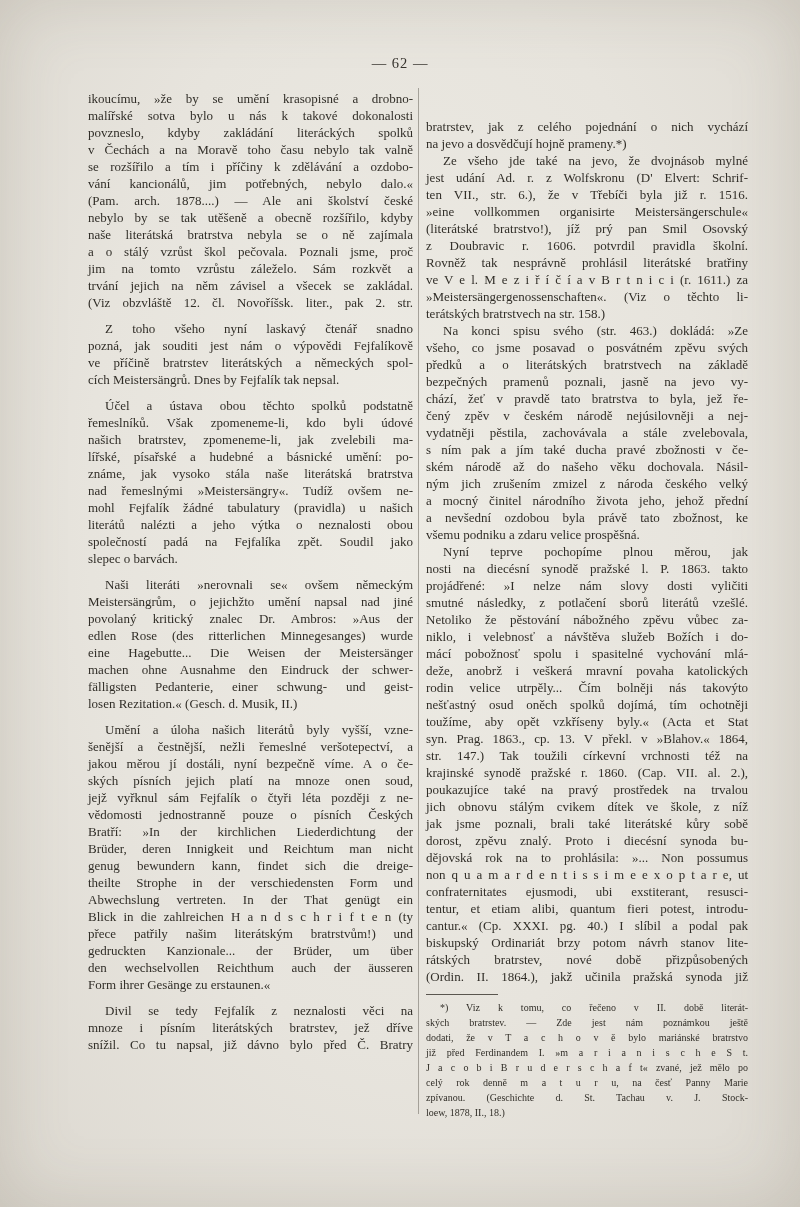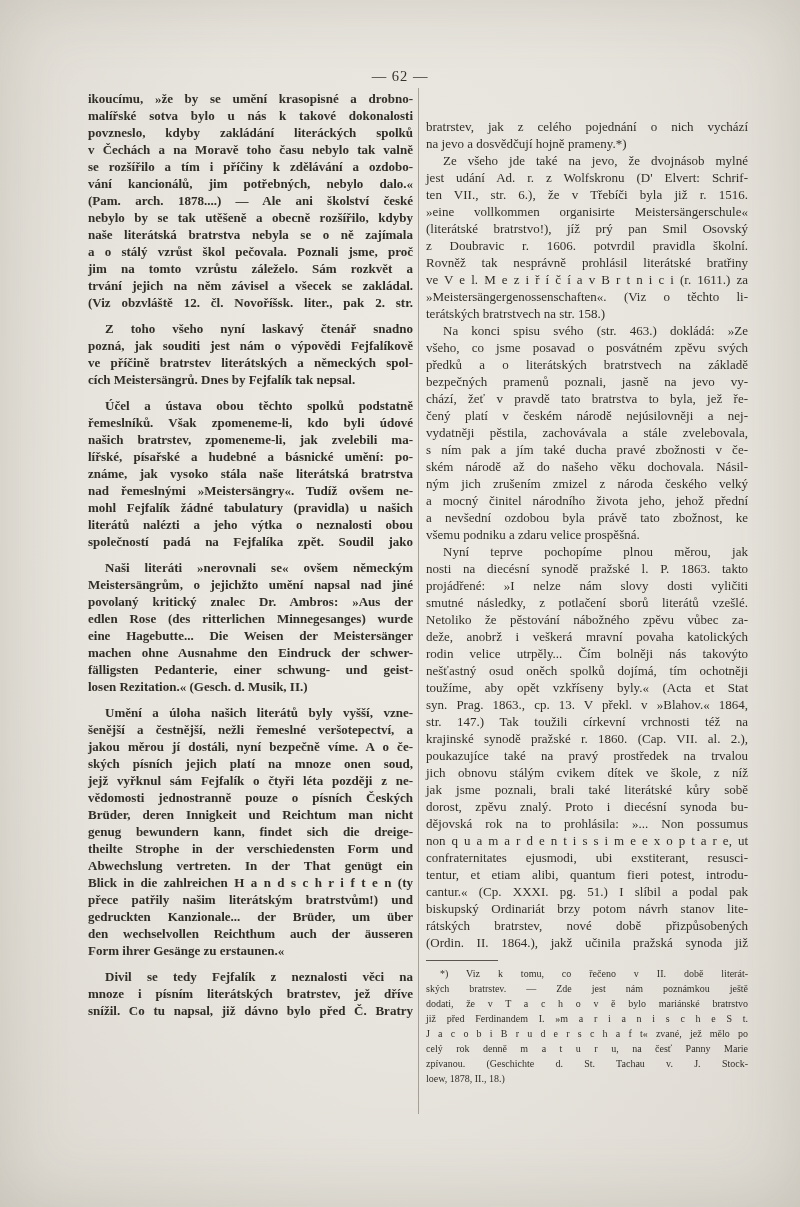--- a/index.html
+++ b/index.html
@@ -5,25 +5,25 @@
   html,body { margin:0; padding:0; }
   body {
     width:800px; height:1207px; position:relative; overflow:hidden;
     background:#e8e5de;
     background-image: radial-gradient(ellipse at 50% 42%, #edebe4 0%, #e7e4dd 55%, #dcd8d0 100%);
     box-shadow: inset 0 0 70px rgba(115,105,85,.20);
     font-family:"Liberation Serif","DejaVu Serif",serif;
     color:#312e28;
   }
   .pagenum {
-    position:absolute; top:68px; left:0; width:800px;
+    position:absolute; top:55px; left:0; width:800px;
     text-align:center; font-size:14.5px; letter-spacing:1px; color:#35322c;
   }
   .col { position:absolute; top:90px; font-size:13px; line-height:17px; }
-  .col-left  { left:88px;  width:325px;font-weight:bold; }
+  .col-left  { left:88px;  width:325px; }
   .col-right { left:426px; width:322px;margin-top:28px; }
   .divider { position:absolute; left:418px; top:88px; width:1px; height:1026px;
              background:#8d8982; opacity:.75; }
   .para { margin:0 0 9px 0; }
   .col-right .para { margin-bottom:0; }
   .ln { text-align:justify; text-align-last:justify; }
   .ln.last { text-align-last:left; }
   .ln.indent { text-indent:17px; }
   .fnrule { width:72px; border-top:1px solid #5a564f; margin:9px 0 5px 0; }
   .footnote { font-size:10px; line-height:15px; }
@@ -61,38 +61,40 @@
     <div class="para">
       <div class="ln indent">Účel a ústava obou těchto spolků podstatně</div>
       <div class="ln">řemeslníků. Však zpomeneme-li, kdo byli údové</div>
       <div class="ln">našich bratrstev, zpomeneme-li, jak zvelebili ma-</div>
       <div class="ln">lířské, písařské a hudebné a básnické umění: po-</div>
       <div class="ln">známe, jak vysoko stála naše literátská bratrstva</div>
       <div class="ln">nad řemeslnými »Meistersängry«. Tudíž ovšem ne-</div>
       <div class="ln">mohl Fejfalík žádné tabulatury (pravidla) u našich</div>
       <div class="ln">literátů nalézti a jeho výtka o neznalosti obou</div>
       <div class="ln">společností padá na Fejfalíka zpět. Soudil jako</div>
+      <div class="ln last">slepec o barvách.</div>
     </div>
     <div class="para">
       <div class="ln indent">Naši literáti »nerovnali se« ovšem německým</div>
       <div class="ln">Meistersängrům, o jejichžto umění napsal nad jiné</div>
       <div class="ln">povolaný kritický znalec Dr. Ambros: »Aus der</div>
       <div class="ln">edlen Rose (des ritterlichen Minnegesanges) wurde</div>
       <div class="ln">eine Hagebutte... Die Weisen der Meistersänger</div>
       <div class="ln">machen ohne Ausnahme den Eindruck der schwer-</div>
       <div class="ln">fälligsten Pedanterie, einer schwung- und geist-</div>
       <div class="ln last">losen Rezitation.« (Gesch. d. Musik, II.)</div>
     </div>
     <div class="para">
       <div class="ln indent">Umění a úloha našich literátů byly vyšší, vzne-</div>
       <div class="ln">šenější a čestnější, nežli řemeslné veršotepectví, a</div>
       <div class="ln">jakou měrou jí dostáli, nyní bezpečně víme. A o če-</div>
       <div class="ln">ských písních jejich platí na mnoze onen soud,</div>
       <div class="ln">jejž vyřknul sám Fejfalík o čtyři léta později z ne-</div>
       <div class="ln">vědomosti jednostranně pouze o písních Českých</div>
+      <div class="ln">Bratří: »In der kirchlichen Liederdichtung der</div>
       <div class="ln">Brüder, deren Innigkeit und Reichtum man nicht</div>
       <div class="ln">genug bewundern kann, findet sich die dreige-</div>
       <div class="ln">theilte Strophe in der verschiedensten Form und</div>
       <div class="ln">Abwechslung vertreten. In der That genügt ein</div>
       <div class="ln">Blick in die zahlreichen H a n d s c h r i f t e n (ty</div>
       <div class="ln">přece patřily našim literátským bratrstvům!) und</div>
       <div class="ln">gedruckten Kanzionale... der Brüder, um über</div>
       <div class="ln">den wechselvollen Reichthum auch der äusseren</div>
       <div class="ln last">Form ihrer Gesänge zu erstaunen.«</div>
     </div>
@@ -119,51 +121,53 @@
       <div class="ln">ve V e l. M e z i ř í č í a v B r t n i c i (r. 1611.) za</div>
       <div class="ln">»Meistersängergenossenschaften«. (Viz o těchto li-</div>
       <div class="ln last">terátských bratrstvech na str. 158.)</div>
     </div>
     <div class="para">
       <div class="ln indent">Na konci spisu svého (str. 463.) dokládá: »Ze</div>
       <div class="ln">všeho, co jsme posavad o posvátném zpěvu svých</div>
       <div class="ln">předků a o literátských bratrstvech na základě</div>
       <div class="ln">bezpečných pramenů poznali, jasně na jevo vy-</div>
       <div class="ln">chází, žeť v pravdě tato bratrstva to byla, jež ře-</div>
-      <div class="ln">čený platí v českém národě nejúsilovněji a nej-</div>
+      <div class="ln">čený zpěv v českém národě nejúsilovněji a nej-</div>
       <div class="ln">vydatněji pěstila, zachovávala a stále zvelebovala,</div>
       <div class="ln">s ním pak a jím také ducha pravé zbožnosti v če-</div>
       <div class="ln">ském národě až do našeho věku dochovala. Násil-</div>
       <div class="ln">ným jich zrušením zmizel z národa českého velký</div>
       <div class="ln">a mocný činitel národního života jeho, jehož přední</div>
       <div class="ln">a nevšední ozdobou byla právě tato zbožnost, ke</div>
       <div class="ln last">všemu podniku a zdaru velice prospěšná.</div>
     </div>
     <div class="para">
       <div class="ln indent">Nyní teprve pochopíme plnou měrou, jak</div>
       <div class="ln">nosti na diecésní synodě pražské l. P. 1863. takto</div>
       <div class="ln">projádřené: »I nelze nám slovy dosti vyličiti</div>
       <div class="ln">smutné následky, z potlačení sborů literátů vzešlé.</div>
       <div class="ln">Netoliko že pěstování nábožného zpěvu vůbec za-</div>
+      <div class="ln">niklo, i velebnosť a návštěva služeb Božích i do-</div>
+      <div class="ln">mácí pobožnosť spolu i spasitelné vychování mlá-</div>
       <div class="ln">deže, anobrž i veškerá mravní povaha katolických</div>
       <div class="ln">rodin velice utrpěly... Čím bolněji nás takovýto</div>
       <div class="ln">nešťastný osud oněch spolků dojímá, tím ochotněji</div>
       <div class="ln">toužíme, aby opět vzkříseny byly.« (Acta et Stat</div>
       <div class="ln">syn. Prag. 1863., cp. 13. V překl. v »Blahov.« 1864,</div>
       <div class="ln">str. 147.) Tak toužili církevní vrchnosti též na</div>
       <div class="ln">krajinské synodě pražské r. 1860. (Cap. VII. al. 2.),</div>
       <div class="ln">poukazujíce také na pravý prostředek na trvalou</div>
       <div class="ln">jich obnovu stálým cvikem dítek ve škole, z níž</div>
       <div class="ln">jak jsme poznali, brali také literátské kůry sobě</div>
       <div class="ln">dorost, zpěvu znalý. Proto i diecésní synoda bu-</div>
       <div class="ln">dějovská rok na to prohlásila: »... Non possumus</div>
       <div class="ln">non q u a m a r d e n t i s s i m e e x o p t a r e, ut</div>
       <div class="ln">confraternitates ejusmodi, ubi exstiterant, resusci-</div>
       <div class="ln">tentur, et etiam alibi, quantum fieri potest, introdu-</div>
-      <div class="ln">cantur.« (Cp. XXXI. pg. 51.) I slíbil a podal pak</div>
+      <div class="ln">cantur.« (Cp. XXXI. pg. 40.) I slíbil a podal pak</div>
       <div class="ln">biskupský Ordinariát brzy potom návrh stanov lite-</div>
       <div class="ln">rátských bratrstev, nové době přizpůsobených</div>
       <div class="ln">(Ordin. II. 1864.), jakž učinila pražská synoda již</div>
     </div>
     <div class="fnrule"></div>
     <div class="footnote">
       <div class="ln indent">*) Viz k tomu, co řečeno v II. době literát-</div>
       <div class="ln">ských bratrstev. — Zde jest nám poznámkou ještě</div>
       <div class="ln">dodati, že v T a c h o v ě bylo mariánské bratrstvo</div>
       <div class="ln">již před Ferdinandem I. »m a r i a n i s c h e S t.</div>

